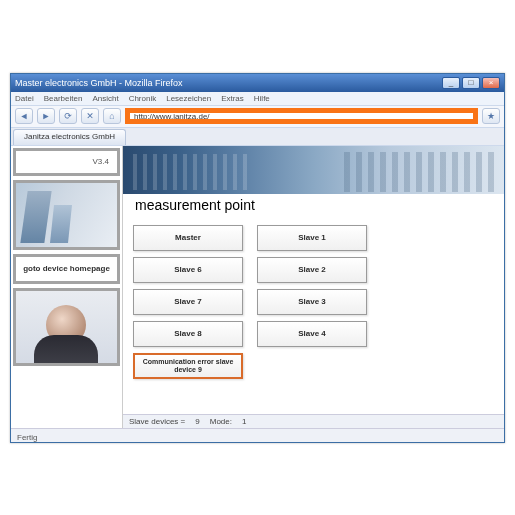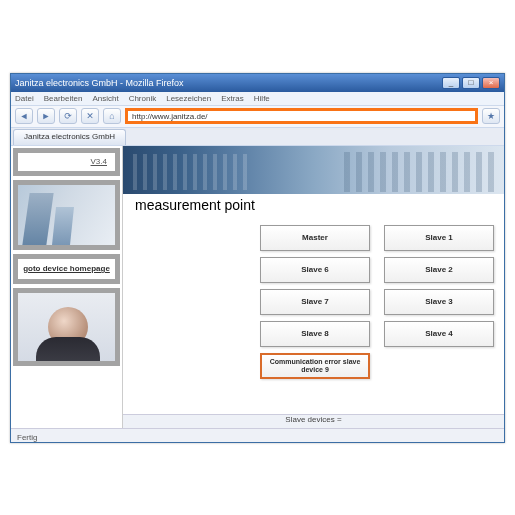--- a/index.html
+++ b/index.html
@@ -7,54 +7,54 @@
   .outer { width: 515px; height: 515px; background: #fff; display: flex; align-items: center; justify-content: center; }
   .window { width: 495px; height: 370px; border: 1px solid #3b6ea5; background: #fff; display: flex; flex-direction: column; box-shadow: 0 0 2px rgba(0,0,0,0.3); }
   .titlebar { height: 18px; background: linear-gradient(to bottom, #5a8fd6, #2a5a9e); color: #fff; display: flex; align-items: center; padding: 0 4px; font-size: 9px; }
   .titlebar .title { flex: 1; }
   .win-controls { display: flex; gap: 2px; }
   .win-btn { width: 18px; height: 12px; background: linear-gradient(to bottom,#e8f0fb,#b8d0ef); border: 1px solid #2a5a9e; border-radius: 2px; font-size: 8px; display: flex; align-items: center; justify-content: center; color: #333; cursor: pointer; }
   .win-btn.close { background: linear-gradient(to bottom,#f6c0b8,#e06a4a); color: #fff; }
   .menubar { height: 14px; background: #eef3fb; display: flex; align-items: center; padding: 2px 4px; gap: 10px; font-size: 8px; color: #555; border-bottom: 1px solid #cdd9ec; }
   .navbar { height: 22px; background: #f4f6fb; display: flex; align-items: center; padding: 0 4px; gap: 4px; border-bottom: 1px solid #cdd9ec; }
   .nav-btn { width: 18px; height: 16px; border: 1px solid #b8c6dc; border-radius: 3px; background: linear-gradient(to bottom,#fefefe,#dfe7f3); display: flex; align-items: center; justify-content: center; font-size: 9px; color: #5577aa; cursor: pointer; }
-  .url-input { flex: 1; height: 16px; border: 3px solid #f97316; background: #fff; font-size: 8px; padding: 0 4px; color: #333; }
+  .url-input { flex: 1; height: 16px; border: 5px solid #f97316; background: #fff; font-size: 8px; padding: 0 4px; color: #333; }
   .tabbar { height: 18px; background: #e8ecf4; display: flex; align-items: flex-end; padding: 0 2px; border-bottom: 1px solid #cdd9ec; }
   .tab { height: 16px; background: linear-gradient(to bottom,#fbfcff,#dde5f1); border: 1px solid #b8c6dc; border-bottom: none; border-radius: 3px 3px 0 0; padding: 2px 10px 0; font-size: 8px; color: #333; }
   .content { flex: 1; display: flex; flex-direction: row; overflow: hidden; }
   .sidebar { width: 112px; background: #fff; border-right: 1px solid #ccc; display: flex; flex-direction: column; }
-  .side-box { border: 5px solid #a3a3a3; margin: 2px; background: #fff; text-decoration: underline; }
+  .side-box { border: 3px solid #a3a3a3; margin: 2px; background: #fff; }
   .side-top { height: 28px; display: flex; align-items: center; justify-content: flex-end; padding: 0 8px; font-size: 8px; color: #555; }
   .side-img1 { height: 70px; background: linear-gradient(120deg,#b7c9da 0%,#cfd9e4 40%,#e9eef4 100%); position: relative; overflow: hidden; }
   .side-img1::before { content:""; position:absolute; left:8px; top:8px; width:24px; height:52px; background:linear-gradient(#9cb0c5,#6585a5); transform:skewX(-8deg); }
   .side-img1::after { content:""; position:absolute; left:36px; top:22px; width:18px; height:38px; background:linear-gradient(#b0c3d6,#7a97b5); transform:skewX(-6deg); }
   .side-link { height: 30px; display: flex; align-items: center; justify-content: center; font-size: 8px; font-weight: bold; color: #333; cursor: pointer; }
   .side-img2 { height: 78px; background: linear-gradient(#e9ecf1,#d5dbe5); position: relative; overflow:hidden; }
   .side-img2::before { content:""; position:absolute; left:30px; top:14px; width:40px; height:40px; border-radius:50%; background: radial-gradient(circle at 40% 35%, #efd7c8, #b58e78 70%); }
   .side-img2::after { content:""; position:absolute; left:18px; top:44px; width:64px; height:40px; background: linear-gradient(#2a2a32,#45464f); border-radius: 20px 20px 0 0; }
   .main { flex: 1; background: #fff; display: flex; flex-direction: column; overflow:hidden; }
   .banner { height: 48px; background: linear-gradient(to right,#2a4a6f 0%,#3b6189 15%,#5b7fa5 30%,#8aa8c4 50%,#b8cadd 70%,#dce6f0 100%); position: relative; overflow:hidden; }
   .banner::before { content:""; position:absolute; left:10px; top:8px; width:120px; height:36px; background: repeating-linear-gradient(90deg, rgba(255,255,255,0.18) 0 4px, transparent 4px 10px); }
   .banner::after { content:""; position:absolute; right:10px; top:6px; width:150px; height:40px; background: repeating-linear-gradient(90deg, rgba(60,90,120,0.25) 0 6px, transparent 6px 12px); }
   .page-title { font-family: Verdana, Arial, sans-serif; font-weight: normal; font-size: 14px; color: #000000; padding: 3px 12px 8px; }
-  .grid-wrap { flex: 1; display:flex; align-items:flex-start; justify-content:flex-end; padding: 4px 10px; }
+  .grid-wrap { flex: 1; display:flex; align-items:flex-start; justify-content:flex-start; padding: 4px 10px; }
   .grid { display: grid; grid-template-columns: 110px 110px; grid-auto-rows: 26px; gap: 6px 14px; }
   .device-btn { border: 1px solid #9a9a9a; background: linear-gradient(to bottom,#ffffff,#f0f0f0); display:flex; align-items:center; justify-content:center; font-size:8px; font-weight:bold; color:#2b2b2b; cursor:pointer; box-shadow: 1px 1px 2px rgba(0,0,0,0.15); }
   .device-btn.error { border: 2px solid #d96b2a; font-size:7px; line-height:1.1; text-align:center; padding:2px 4px; }
-  .footer { height: 14px; border-top: 1px solid #ccd; background: #eef1f7; display:flex; align-items:center; padding:0 6px; gap:10px; font-size:8px; color:#444;flex-direction:column; }
+  .footer { height: 14px; border-top: 1px solid #ccd; background: #eef1f7; display:flex; align-items:center; padding:0 6px; gap:10px; font-size:8px; color:#444; }
   .statusbar { height: 14px; background: #eef1f7; border-top:1px solid #ccd; display:flex; align-items:flex-end; padding:0 6px; font-size:8px; color:#555; }
 </style>
 </head>
 <body>
 
 <div class="outer">
   <div class="window">
 
     <div class="titlebar">
-      <span class="title">Janitza electronics GmbH - Mozilla Firefox</span>
+      <span class="title">Master electronics GmbH - Mozilla Firefox</span>
       <div class="win-controls">
         <div class="win-btn">_</div>
         <div class="win-btn">□</div>
         <div class="win-btn close">×</div>
       </div>
     </div>
 
     <div class="menubar">
       <span>Datei</span>
       <span>Bearbeiten</span>

